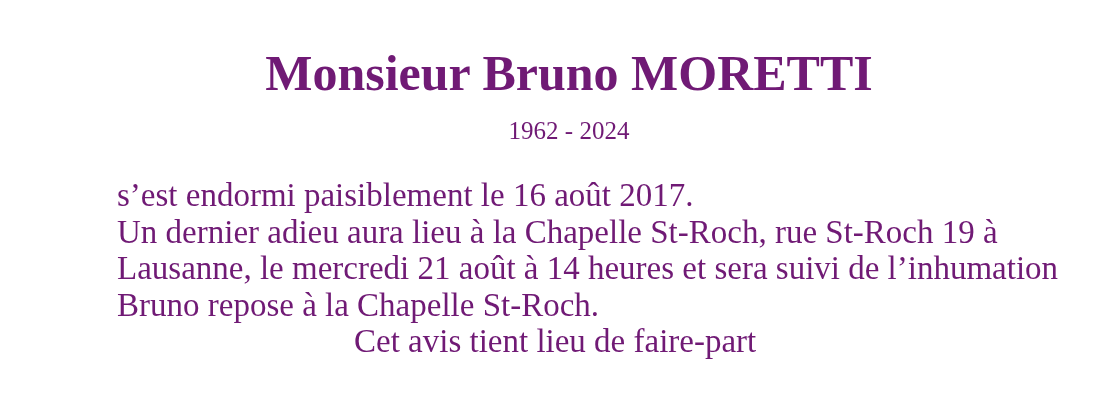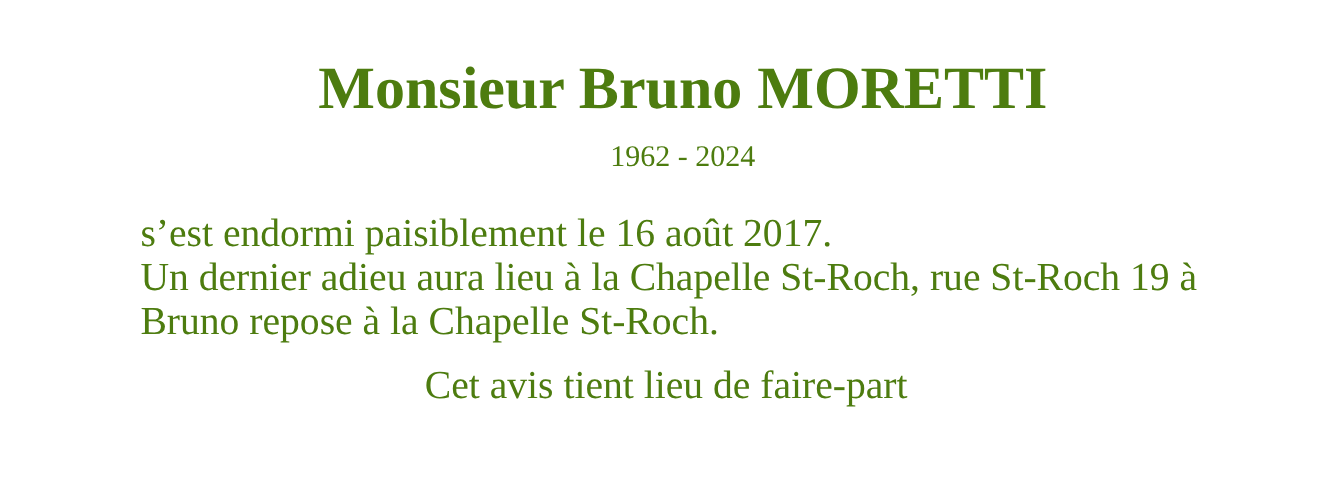--- a/index.html
+++ b/index.html
@@ -4,21 +4,21 @@
 <style>
   html, body {
     margin: 0;
     padding: 0;
   }
   .page {
     position: relative;
     width: 1099px;
     height: 409px;
     background: #ffffff;
-    color: #4d7c0f;
+    color: #701a75;
     font-family: "Liberation Serif", "DejaVu Serif", serif;
     box-sizing: border-box;
     padding-top: 48px;
     overflow: hidden;
   }
   .header {
     text-align: center;
     
     padding-left: 39px;
   }
@@ -38,31 +38,31 @@
     margin: 34px 78px 0 117px;
     font-size: 33px;
     line-height: 36.6px;
   }
   .line {
     white-space: nowrap;
   }
   .closing {
     white-space: nowrap;
     margin-left: 237px;
-    margin-top: 17px;
   }
 </style>
 </head>
 <body>
 
 <main class="page">
   <header class="header">
     <h1 class="title">Monsieur Bruno MORETTI</h1>
     <div class="years">1962 - 2024</div>
   </header>
 
   <section class="body-text">
     <div class="line">s’est endormi paisiblement le 16 août 2017.</div>
     <div class="line">Un dernier adieu aura lieu à la Chapelle St-Roch, rue St-Roch 19 à</div>
+    <div class="line">Lausanne, le mercredi 21 août à 14 heures et sera suivi de l’inhumation</div>
     <div class="line">Bruno repose à la Chapelle St-Roch.</div>
     <div class="closing">Cet avis tient lieu de faire-part</div>
   </section>
 </main>
 
 </body></html>

